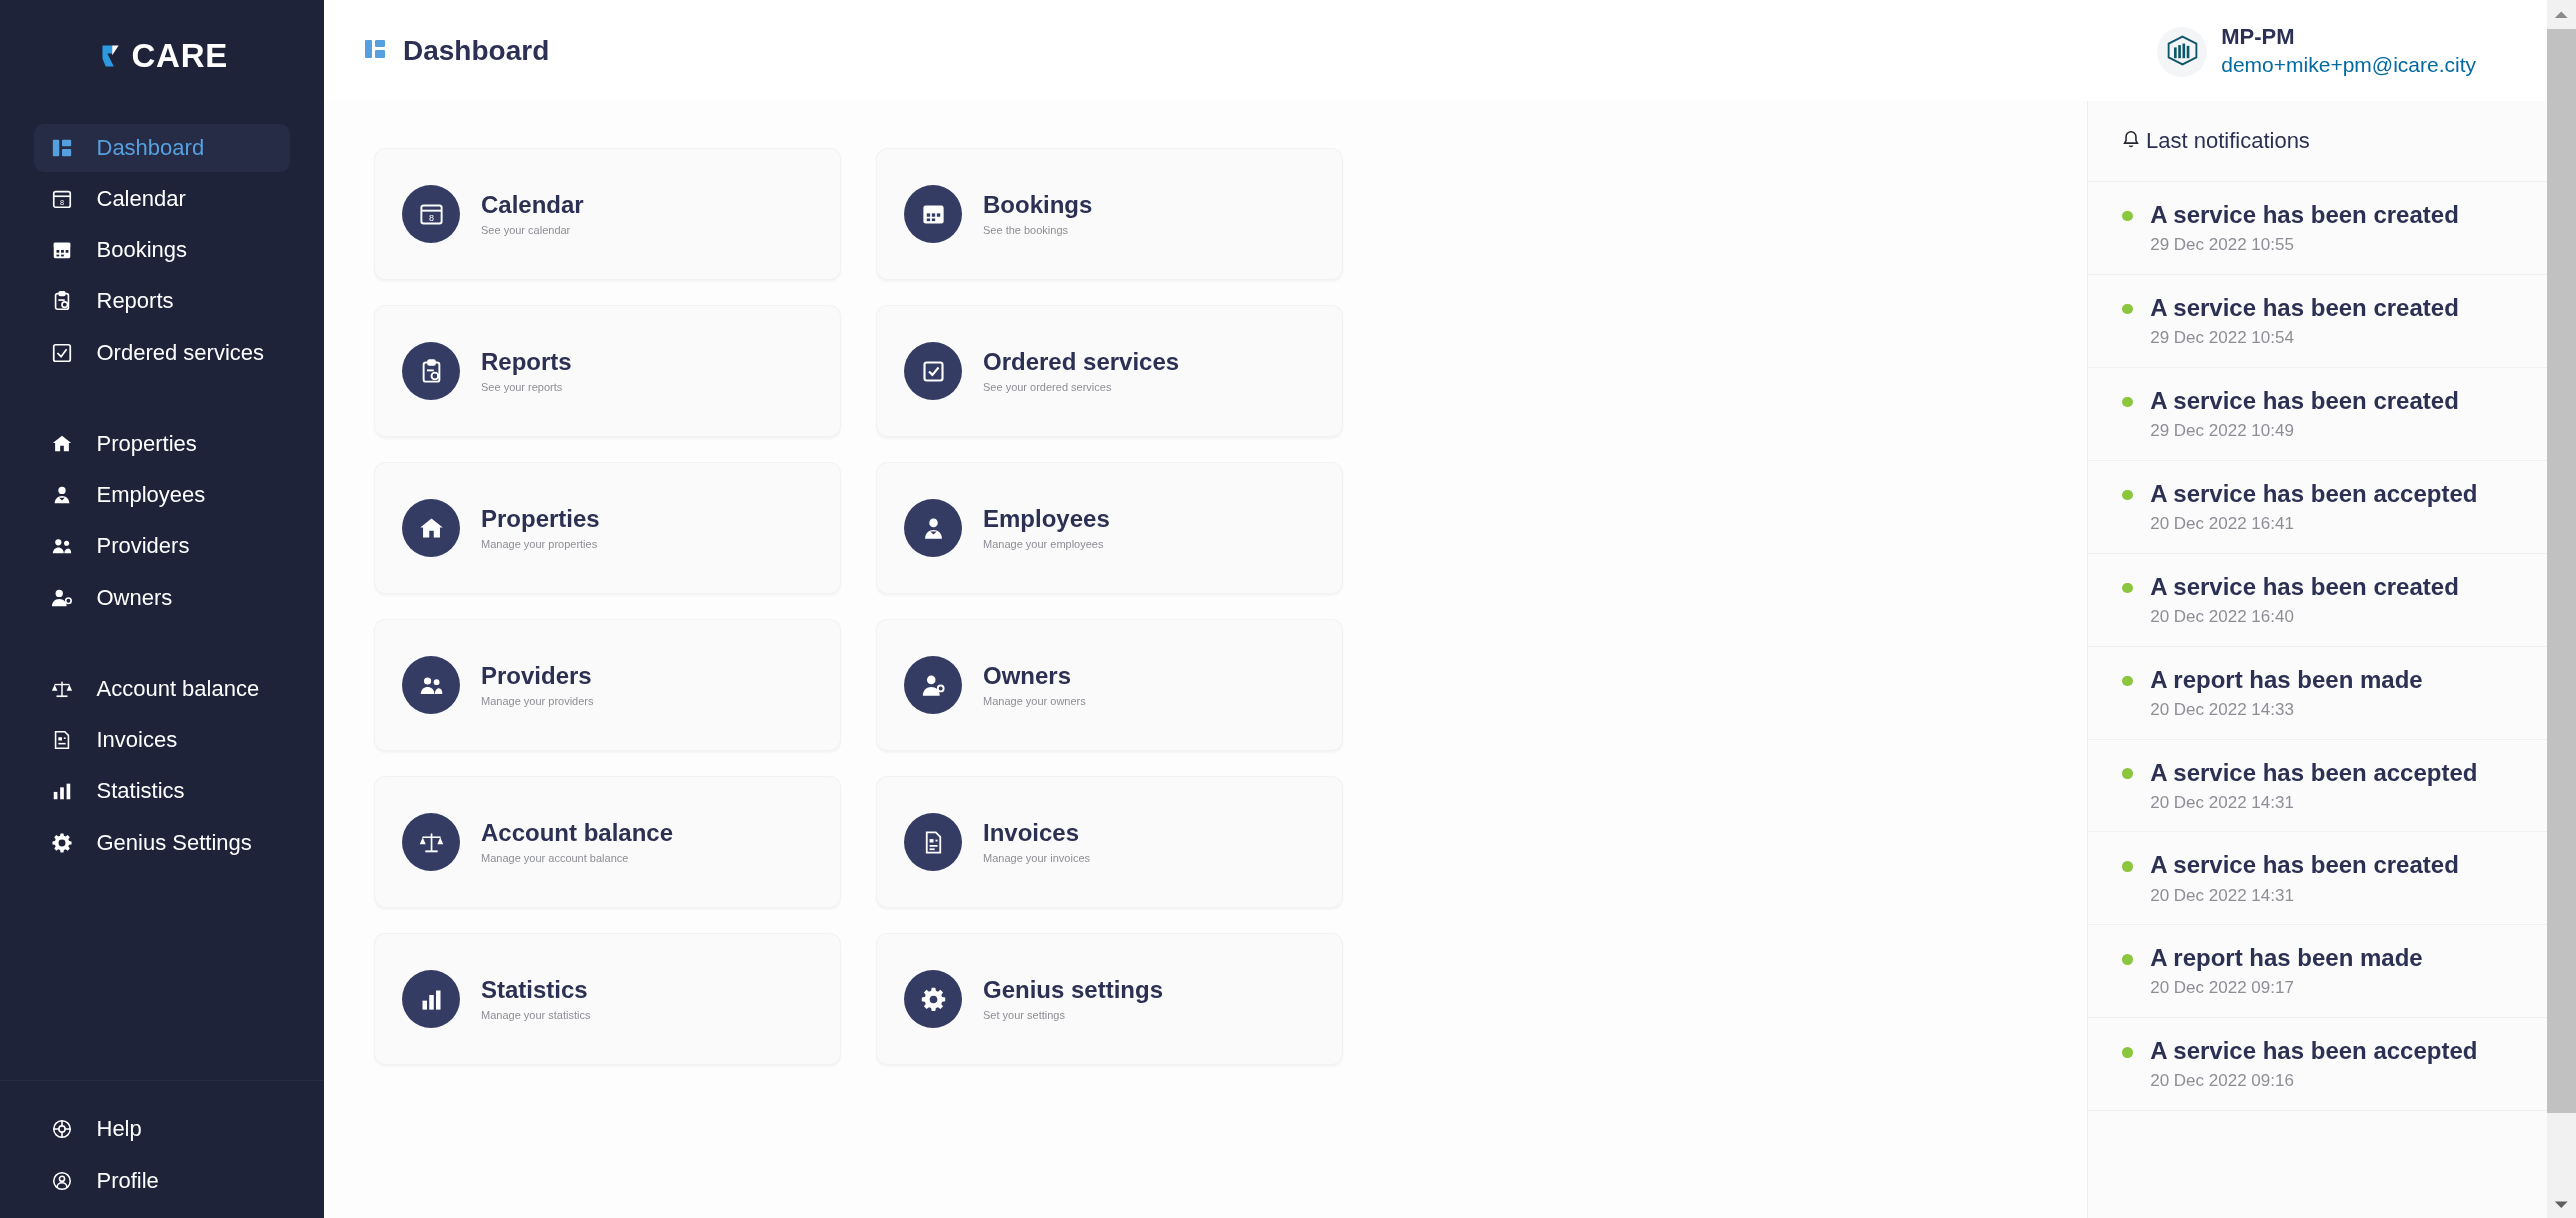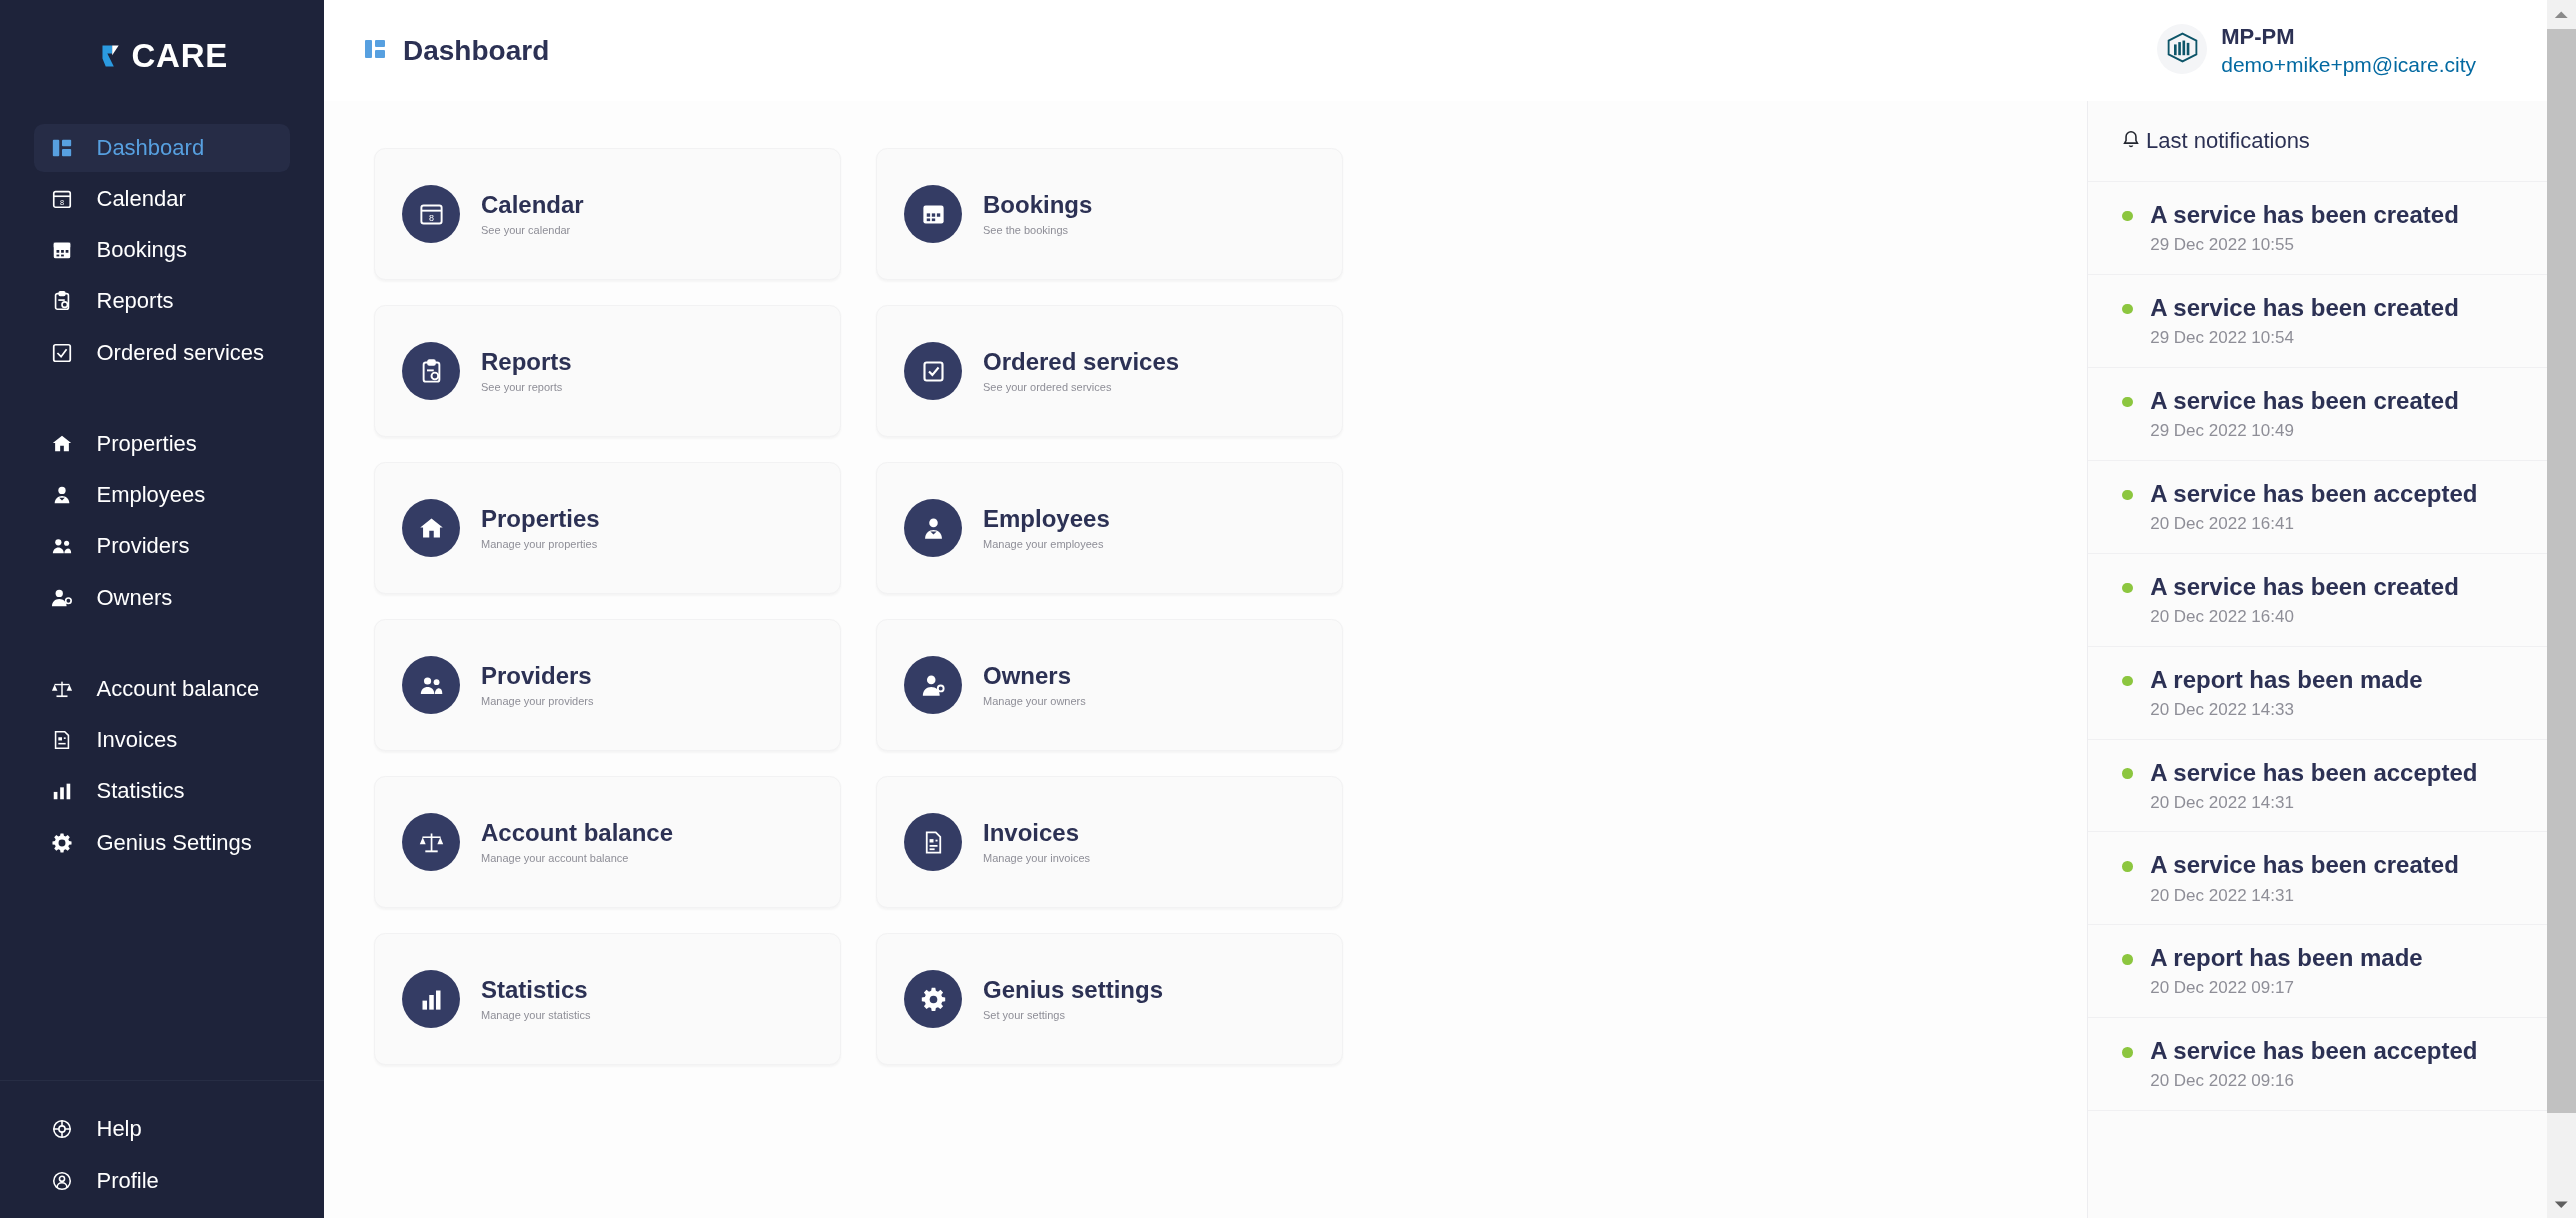--- a/index.html
+++ b/index.html
@@ -43,21 +43,21 @@
   
   .right { flex: 1; display: flex; flex-direction: column; height: 1219px; min-width: 0; }
 
   .topbar {
     height: 101px; min-height: 101px; background: #ffffff;
     display: flex; align-items: center; justify-content: space-between;
     padding: 0 50px 0 39px;
   }
   .page-title { display: flex; align-items: center; gap: 16px; }
   .page-title .ptxt { font-size: 28px; font-weight: 600; color: #2c3154; }
-  .user-box { display: flex; align-items: flex-start; gap: 14px; padding-right: 50px; }
+  .user-box { display: flex; align-items: flex-end; gap: 14px; padding-right: 50px; }
   .avatar {
     width: 50px; height: 50px; border-radius: 50%;
     background: #f4f5f7; display: flex; align-items: center; justify-content: center;
   }
   .user-meta { display: flex; flex-direction: column; gap: 3.2px; }
   .user-name { font-size: 22px; font-weight: 700; color: #2c3154; }
   .user-email { font-size: 21px; color: #0369a1; }
 
   .body-row { flex: 1; display: flex; min-height: 0; }
 

